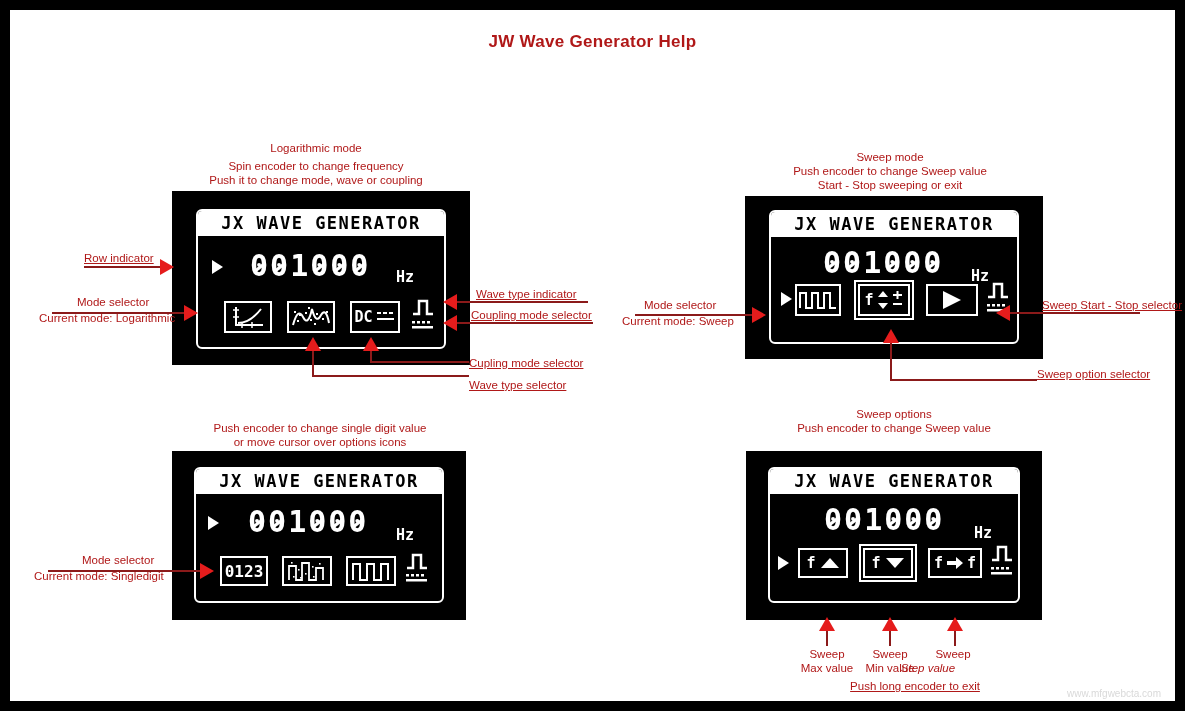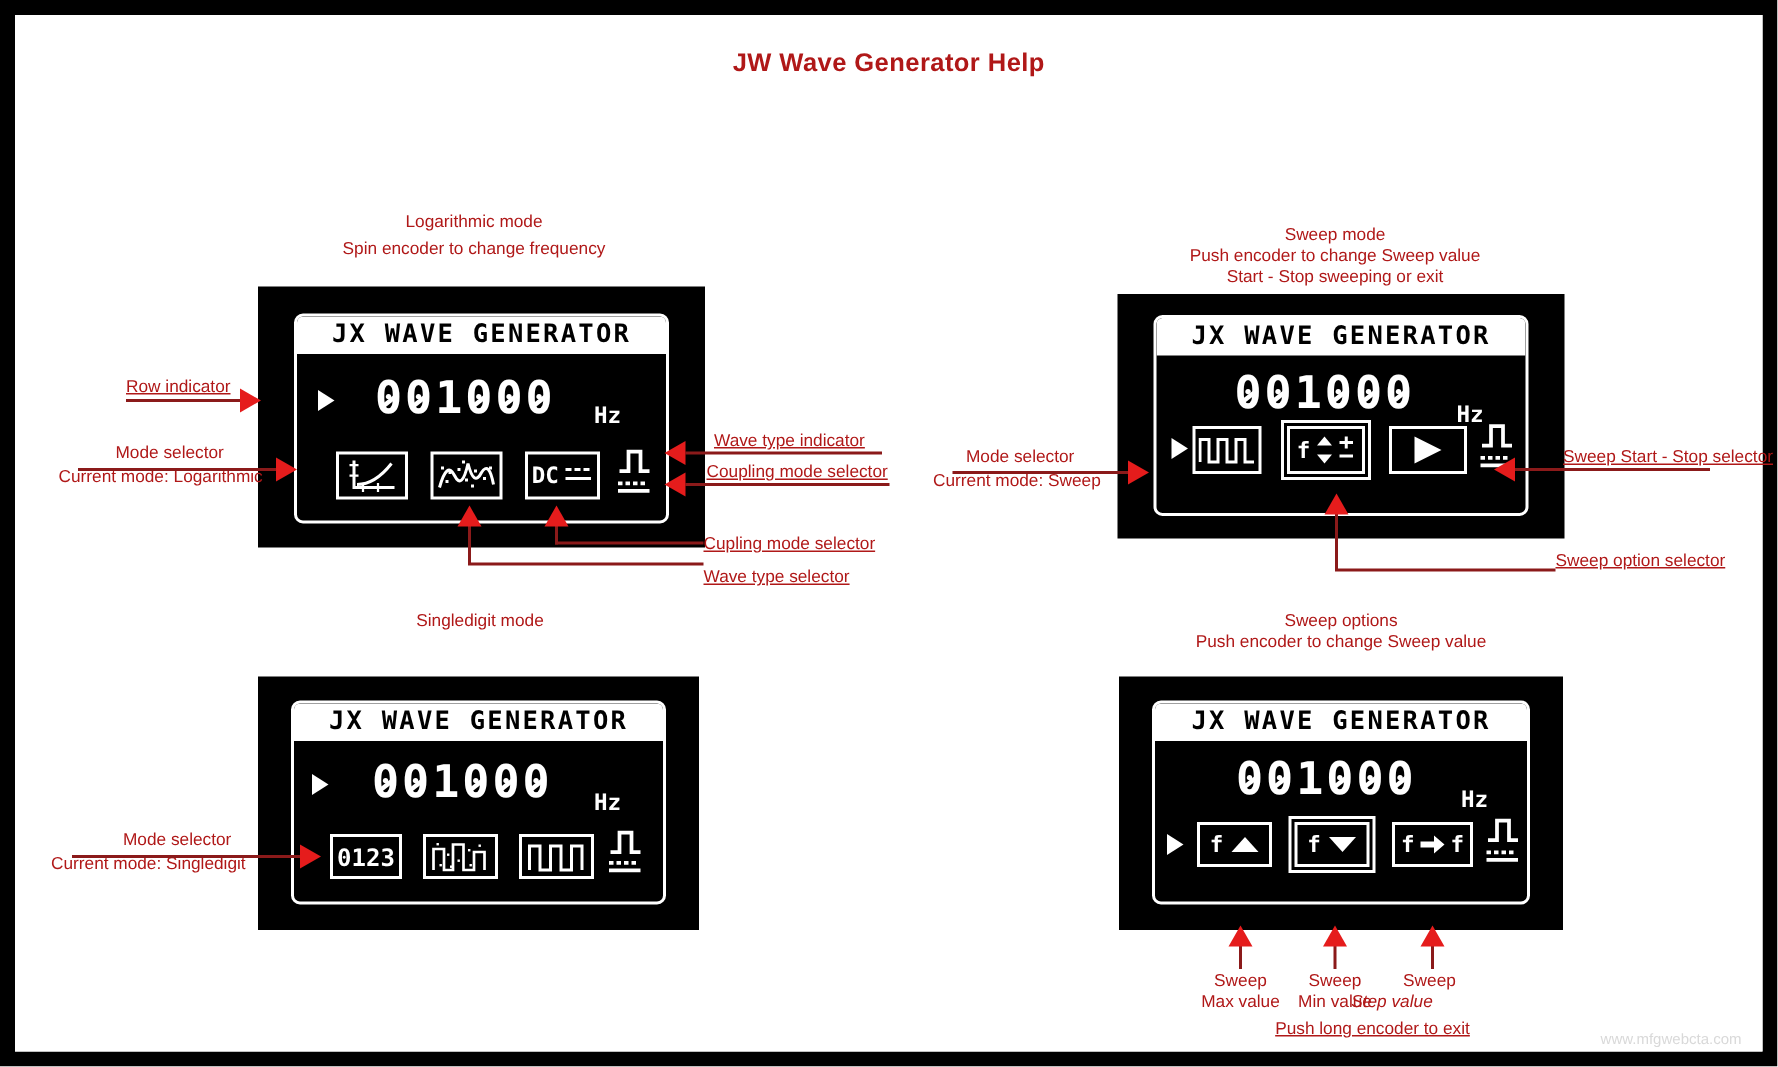--- a/index.html
+++ b/index.html
@@ -149,20 +149,21 @@
 </head>
 <body>
 
 <div id="page-frame">
 <div id="canvas">
 
   <div id="doc-title">JW Wave Generator Help</div>
 
   <div class="anno center" style="left:156px; top:131px; width:300px;">Logarithmic mode</div>
   <div class="anno center" style="left:156px; top:149px; width:300px;">Spin encoder to change frequency</div>
+  <div class="anno center" style="left:156px; top:163px; width:300px;">Push it to change mode, wave or coupling</div>
 
   <div class="device" style="left:162px; top:181px; width:298px; height:174px;">
     <div class="lcd" style="left:24px; top:18px; width:250px; height:140px;">
       <div class="lcd-title">JX WAVE GENERATOR</div>
       <div class="lcd-body">
         <div class="row-caret" style="left:14px; top:24px;"></div>
         <div class="freq" style="left:52px; top:12px;">
           <span class="slash0">0</span><span class="slash0">0</span>1<span class="slash0">0</span><span class="slash0">0</span><span class="slash0">0</span>
         </div>
         <div class="unit" style="left:198px; top:32px;">Hz</div>
@@ -318,21 +319,22 @@
 
   <div class="anno under" style="left:1032px; top:288px;">Sweep Start - Stop selector</div>
   <div class="lead-h" style="left:1000px; top:302px; width:130px;"></div>
   <div class="arrow-l" style="left:986px; top:295px;"></div>
 
   <div class="anno under" style="left:1027px; top:357px;">Sweep option selector</div>
   <div class="lead-v" style="left:880px; top:332px; height:38px;"></div>
   <div class="lead-h" style="left:880px; top:369px; width:147px;"></div>
   <div class="arrow-u" style="left:873px; top:319px;"></div>
 
-  <div class="anno center" style="left:160px; top:397px; width:300px;">Singledigit mode</div>
+  <div class="anno center" style="left:160px; top:411px; width:300px;">Push encoder to change single digit value</div>
+  <div class="anno center" style="left:160px; top:425px; width:300px;">or move cursor over options icons</div>
 
   <div class="device" style="left:162px; top:441px; width:294px; height:169px;">
     <div class="lcd" style="left:22px; top:16px; width:250px; height:136px;">
       <div class="lcd-title">JX WAVE GENERATOR</div>
       <div class="lcd-body">
         <div class="row-caret" style="left:12px; top:22px;"></div>
         <div class="freq" style="left:52px; top:10px;">
           <span class="slash0">0</span><span class="slash0">0</span>1<span class="slash0">0</span><span class="slash0">0</span><span class="slash0">0</span>
         </div>
         <div class="unit" style="left:200px; top:32px;">Hz</div>

